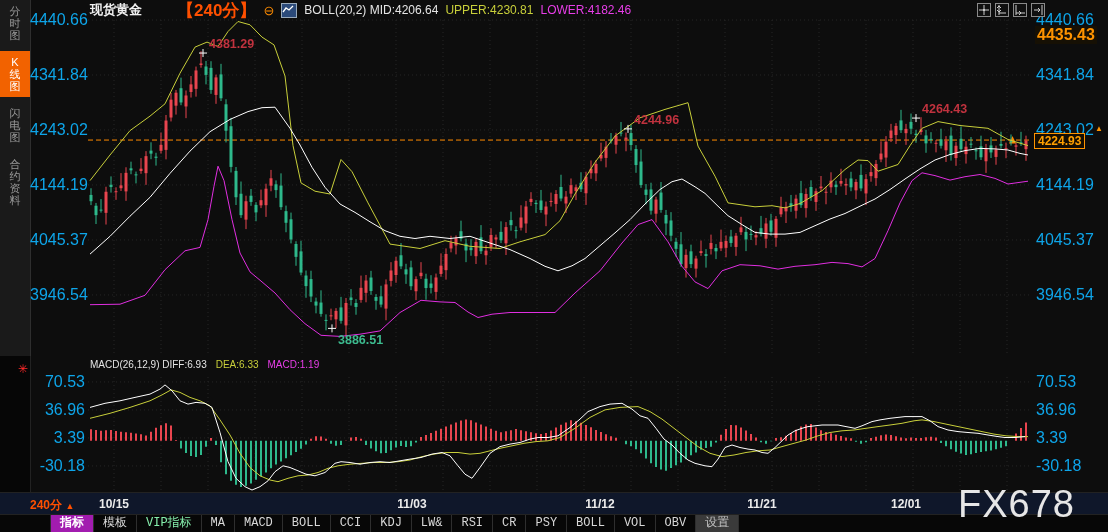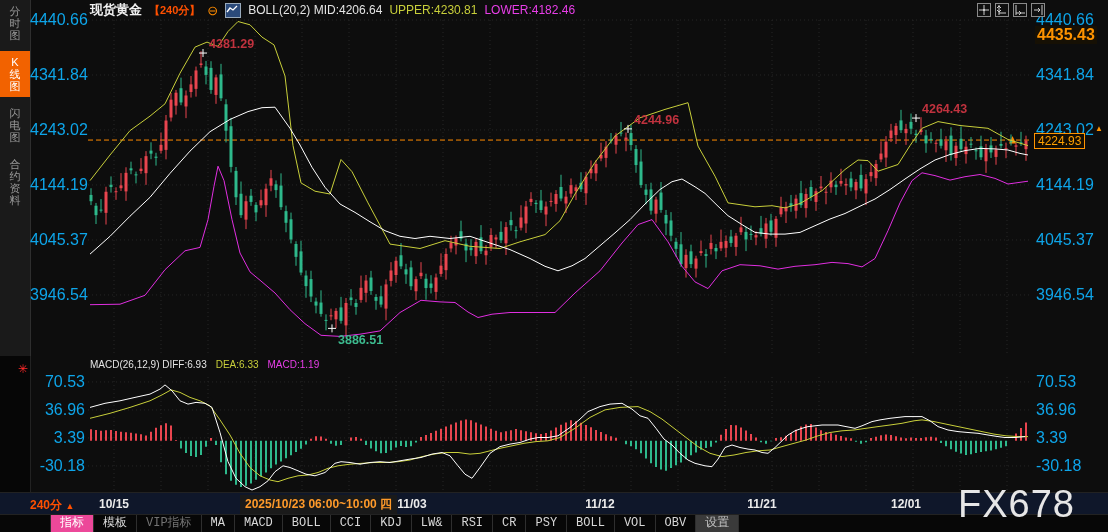--- a/index.html
+++ b/index.html
@@ -13,37 +13,37 @@
            border-right:1px solid #222;z-index:2;}
   .side-tab{width:100%;padding:5px 0;text-align:center;color:#9a9a9a;font-size:11px;line-height:12px;
             margin-bottom:5px;cursor:pointer;}
   .side-tab .vtext{display:inline-block;width:12px;word-break:break-all;}
   .side-tab.active{background:#f26200;color:#fff;}
   .alert-icon{position:absolute;left:18px;top:362px;color:#ff2a2a;font-size:12px;z-index:3;}
   
   .hdr{position:absolute;left:90px;top:2px;height:16px;display:flex;gap:7px;align-items:center;
        white-space:nowrap;font-size:12px;z-index:3;}
   .hdr .sym{color:#f0f0f0;font-weight:bold;font-size:13px;}
-  .hdr .per{color:#ff5000;font-weight:bold;font-size:11px;}
+  .hdr .per{color:#ff5000;font-weight:bold;font-size:17px;margin-left:28px;}
   .hdr .minus{color:#ff8c00;font-size:13px;}
   .hdr .mid{color:#e4e4e4;}
   .hdr .up{color:#c8cf3a;}
   .hdr .lo{color:#e83ee8;}
   .chart-ic{width:14px;height:13px;background:#2b4a7a;border:1px solid #9ab;display:inline-block;}
   
   .tools{position:absolute;left:977px;top:3px;display:flex;gap:4px;z-index:3;}
   .tool{width:12px;height:12px;border:1px solid #8a8a8a;display:flex;align-items:center;
         justify-content:center;cursor:pointer;background:#101010;}
   
   .ytick{position:absolute;left:30px;width:55px;text-align:right;font-size:16px;color:#0ea5e9;
          height:14px;line-height:14px;z-index:2;}
   .ytick.right{left:1036px;width:62px;text-align:left;}
   .badge-high{position:absolute;left:1035px;top:26px;color:#ff9400;font-weight:bold;font-size:16px;
          background:#161004;padding:0 2px;z-index:3;}
-  .badge-last{position:absolute;left:1034px;top:133px;color:#ffa000;font-weight:normal;font-size:12px;
+  .badge-last{position:absolute;left:1034px;top:133px;color:#ffa000;font-weight:bold;font-size:12px;
          border:1px solid #ff9400;background:#140d02;padding:0 3px;line-height:14px;z-index:3;}
   .badge-arrow{position:absolute;left:1095px;top:124px;color:#ff9400;font-size:8px;z-index:3;}
   
   .macd-legend{position:absolute;left:90px;top:359px;display:flex;gap:9px;font-size:10px;z-index:3;}
   .macd-legend .w{color:#e4e4e4;} .macd-legend .y{color:#c8cf3a;} .macd-legend .m{color:#e83ee8;}
   
   .xrow{position:absolute;left:0;top:492px;width:1108px;height:22px;background:#0f172a;
         border-top:1px solid #222;box-sizing:border-box;z-index:4;}
   .period{position:absolute;left:30px;top:4px;color:#ff5000;font-weight:bold;font-size:12px;}
   .period .tri{font-size:9px;}
@@ -53,22 +53,22 @@
           font-size:12px;padding:1px 5px;}
   .wm{position:absolute;left:958px;top:483px;font-size:38px;color:#e6e6e6;letter-spacing:1px;
       z-index:5;}
   
   .toolbar{position:absolute;left:0;top:514px;width:1108px;height:18px;background:#070707;
            display:flex;padding-left:50px;box-sizing:border-box;align-items:stretch;
            font-family:"Liberation Mono",monospace;font-size:12px;border-top:1px solid #222;z-index:4;}
   .titem{padding:0 9px;line-height:16px;border-right:1px solid #2e2e2e;color:#d8d8d8;cursor:pointer;
          white-space:nowrap;}
   .titem:first-child{border-left:1px solid #2e2e2e;}
-  .titem.active{background:#ec4899;color:#fff;font-weight:normal;}
-  .titem.vip{color:#737373;}
+  .titem.active{background:#a21caf;color:#fff;font-weight:bold;}
+  .titem.vip{color:#86efac;}
   .titem.settings{background:#3a3a3a;color:#c4c4c4;}
 </style>
 </head>
 <body>
 
 <div class="app">
 
   <svg id="chart" width="1108" height="532">
       <g>
         <line x1="114" y1="20" x2="114" y2="353" stroke="#262626" stroke-dasharray="1,3"></line>
@@ -795,21 +795,20 @@
 
   <div class="macd-legend">
     <span class="w"><span>MACD(26,12,9)</span>&nbsp;<span>DIFF:6.93</span></span>
     <span class="y">DEA:6.33</span>
     <span class="m">MACD:1.19</span>
   </div>
 
   <div class="xrow">
     <span class="period"><span>240分</span> <span class="tri">▲</span></span>
     <span id="xlabels"><div class="xlabel" style="left: 114px;">10/15</div><div class="xlabel" style="left: 412px;">11/03</div><div class="xlabel" style="left: 600px;">11/12</div><div class="xlabel" style="left: 762px;">11/21</div><div class="xlabel" style="left: 906px;">12/01</div></span>
-    <span class="xbadge">2025/10/23 06:00~10:00 四</span>
   </div>
 
   <div class="wm">FX678</div>
 
   <div class="toolbar" id="toolbar">
       <div class="titem active">指标</div>
       <div class="titem">模板</div>
       <div class="titem vip">VIP指标</div>
       <div class="titem">MA</div>
       <div class="titem">MACD</div>

